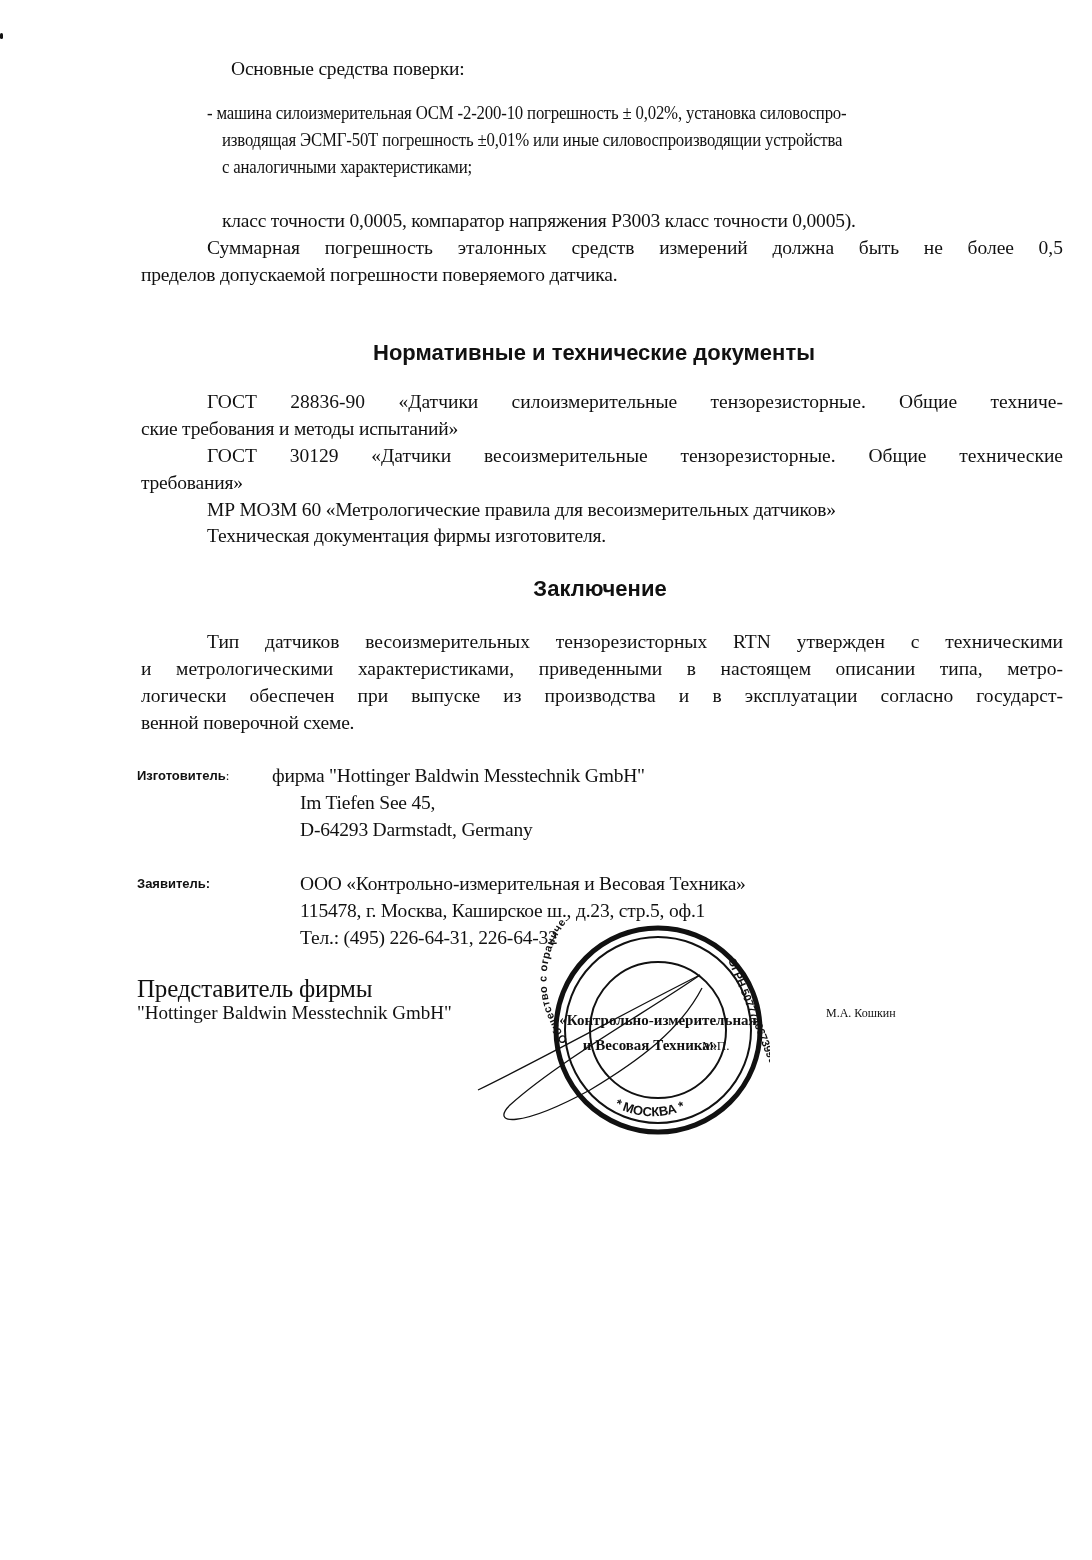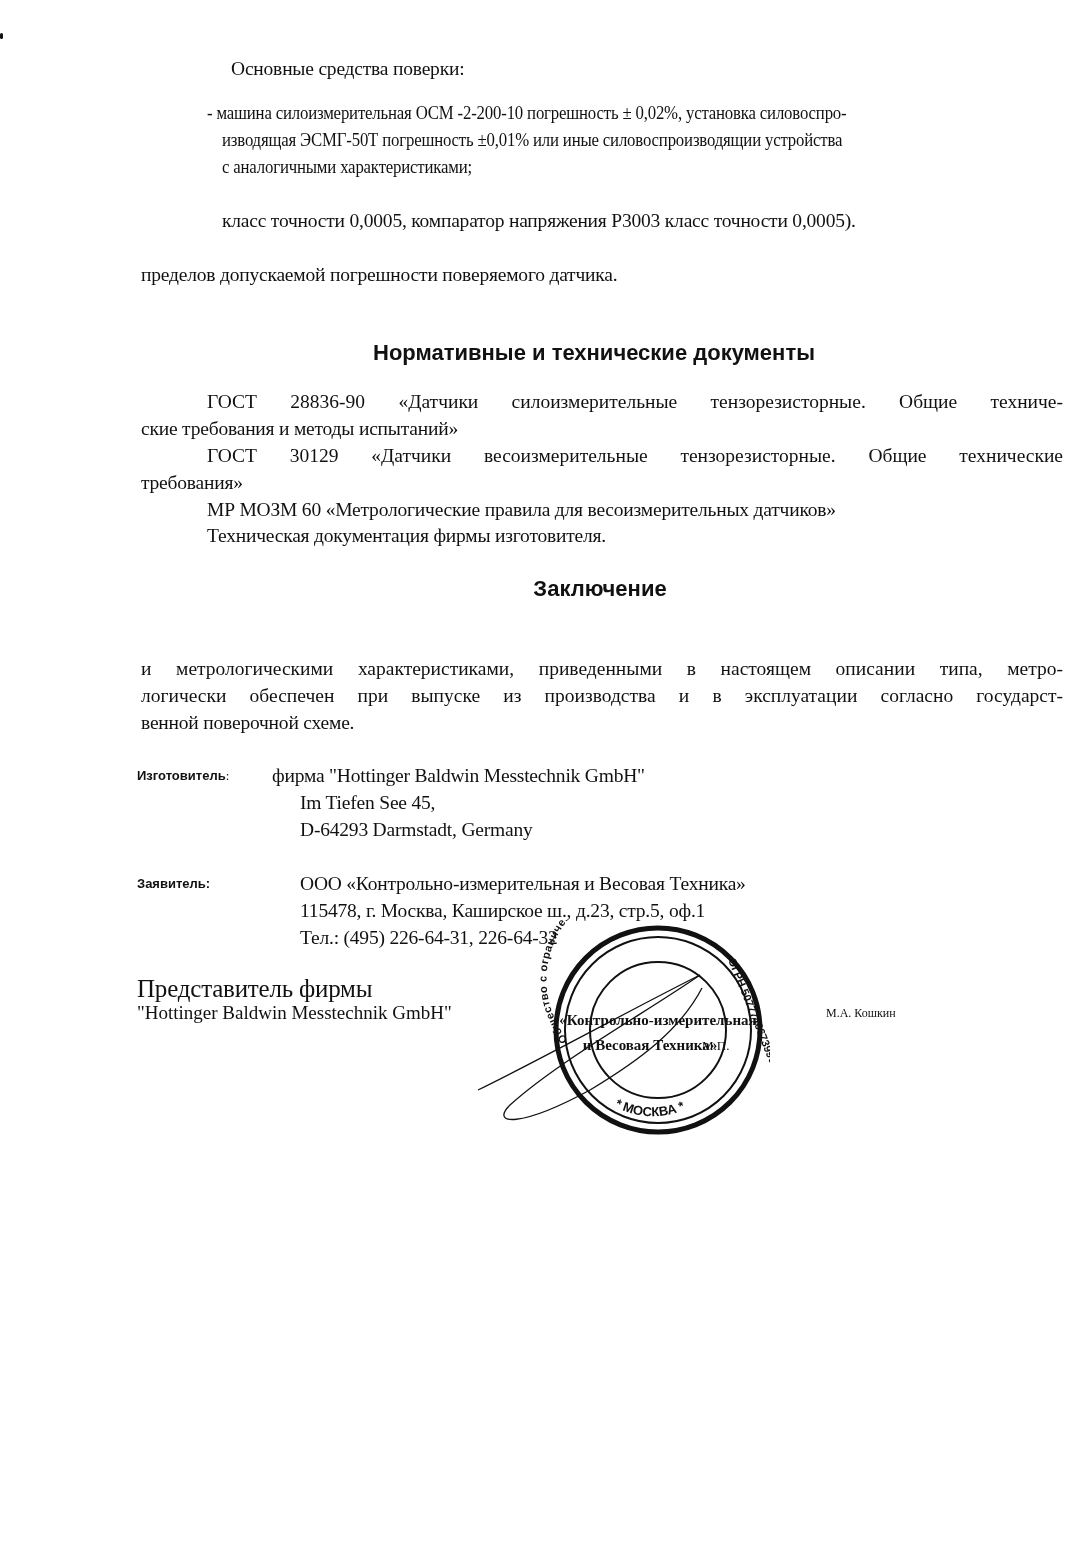--- a/index.html
+++ b/index.html
@@ -18,31 +18,33 @@
 <body>
 
 <div class="page">
   <div class="dot"></div>
 
   <div class="t" style="left:207px;top:56px;margin-left:24px;">Основные средства поверки:</div>
   <div class="t" style="left:207px;top:100px;transform:scaleX(0.86);transform-origin:left top;">- машина силоизмерительная ОСМ -2-200-10 погрешность ± 0,02%, установка силовоспро-</div>
   <div class="t" style="left:222px;top:127px;transform:scaleX(0.86);transform-origin:left top;">изводящая ЭСМГ-50Т погрешность ±0,01% или иные силовоспроизводящии  устройства</div>
   <div class="t" style="left:222px;top:154px;transform:scaleX(0.86);transform-origin:left top;">с аналогичными характеристиками;</div>
   <div class="t" style="left:222px;top:208px;">класс точности 0,0005, компаратор напряжения Р3003 класс точности 0,0005).</div>
+  <div class="just" style="left:207px;top:235px;width:856px;">Суммарная погрешность эталонных средств измерений должна быть не более 0,5</div>
   <div class="t" style="left:141px;top:262px;">пределов допускаемой погрешности поверяемого датчика.</div>
 
   <div class="h" style="top:339px;left:-6px;">Нормативные и технические документы</div>
   <div class="just" style="left:207px;top:389px;width:856px;">ГОСТ 28836-90 «Датчики силоизмерительные тензорезисторные. Общие техниче-</div>
   <div class="t" style="left:141px;top:416px;">ские требования и методы испытаний»</div>
   <div class="just" style="left:207px;top:443px;width:856px;">ГОСТ 30129 «Датчики весоизмерительные тензорезисторные. Общие технические</div>
   <div class="t" style="left:141px;top:470px;">требования»</div>
   <div class="t" style="left:207px;top:497px;">МР МОЗМ 60 «Метрологические правила для весоизмерительных датчиков»</div>
   <div class="t" style="left:207px;top:523px;font-family:Liberation Serif, serif;">Техническая документация фирмы изготовителя.</div>
 
   <div class="h" style="top:575px;left:0px;">Заключение</div>
+  <div class="just" style="left:207px;top:629px;width:856px;">Тип датчиков весоизмерительных тензорезисторных RTN утвержден с техническими</div>
   <div class="just" style="left:141px;top:683px;width:922px;">логически обеспечен при выпуске из производства и в эксплуатации согласно государст-</div>
   <div class="just" style="left:141px;top:656px;width:922px;">и метрологическими характеристиками, приведенными в настоящем описании типа, метро-</div>
   <div class="t" style="left:141px;top:710px;">венной поверочной схеме.</div>
 
   <div class="lbl" style="left:137px;top:763px;"><span>Изготовитель</span><span style="font-family:'Liberation Serif',serif;font-weight:normal;">:</span></div>
   <div class="t" style="left:272px;top:763px;">фирма "Hottinger Baldwin Messtechnik GmbH"</div>
   <div class="t" style="left:300px;top:790px;">Im Tiefen See 45,</div>
   <div class="t" style="left:300px;top:817px;">D-64293 Darmstadt, Germany</div>
 
   <div class="lbl" style="left:137px;top:871px;">Заявитель:</div>

